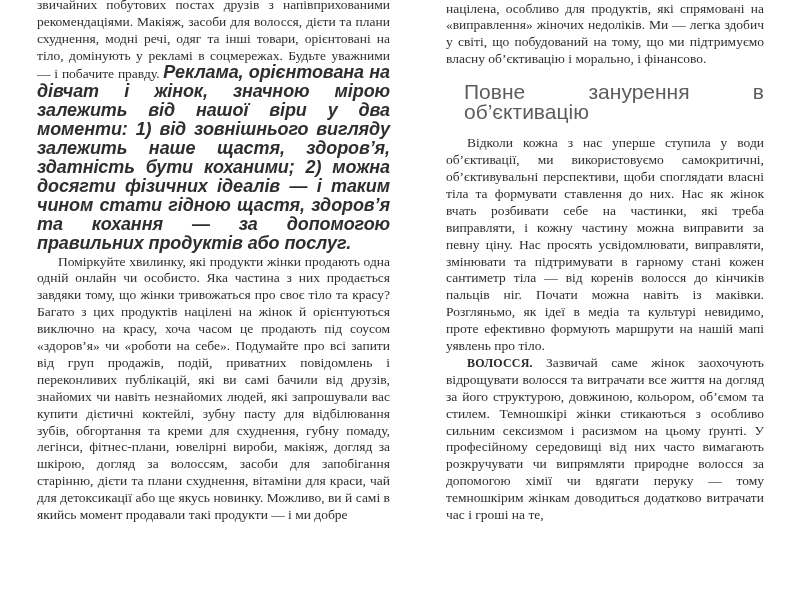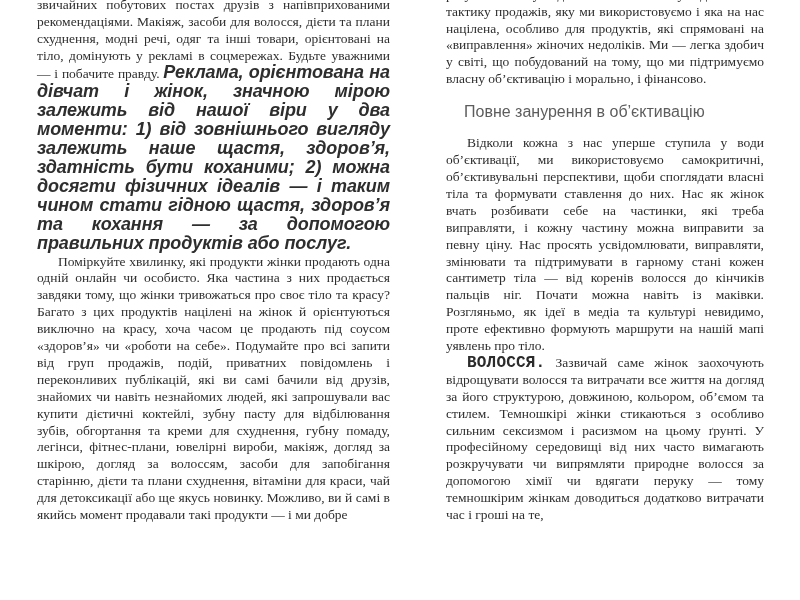--- a/index.html
+++ b/index.html
@@ -52,31 +52,31 @@
     font-family: "Liberation Sans", sans-serif;
     font-weight: 700;
     font-style: italic;
     font-size: 18px;
     letter-spacing: -0.1px;
   }
 
   .section-heading {
     font-family: "Liberation Sans", sans-serif;
     font-weight: 400;
-    font-size: 16px;
+    font-size: 21px;
     color: #5d5d5d;
     margin: 14px 0 13px 18px;
     line-height: 20px;
   }
 
   .runin-heading {
-    font-family: Liberation Mono, monospace;
+    font-family: Liberation Serif, serif;
     font-weight: 700;
     font-style: normal;
-    font-size: 16px;
+    font-size: 12px;
     color: #2b2b2b;
     letter-spacing: 0.2px;
   }
 </style>
 </head>
 <body>
 
 <div class="spread">
 
   <section class="page page-left">

